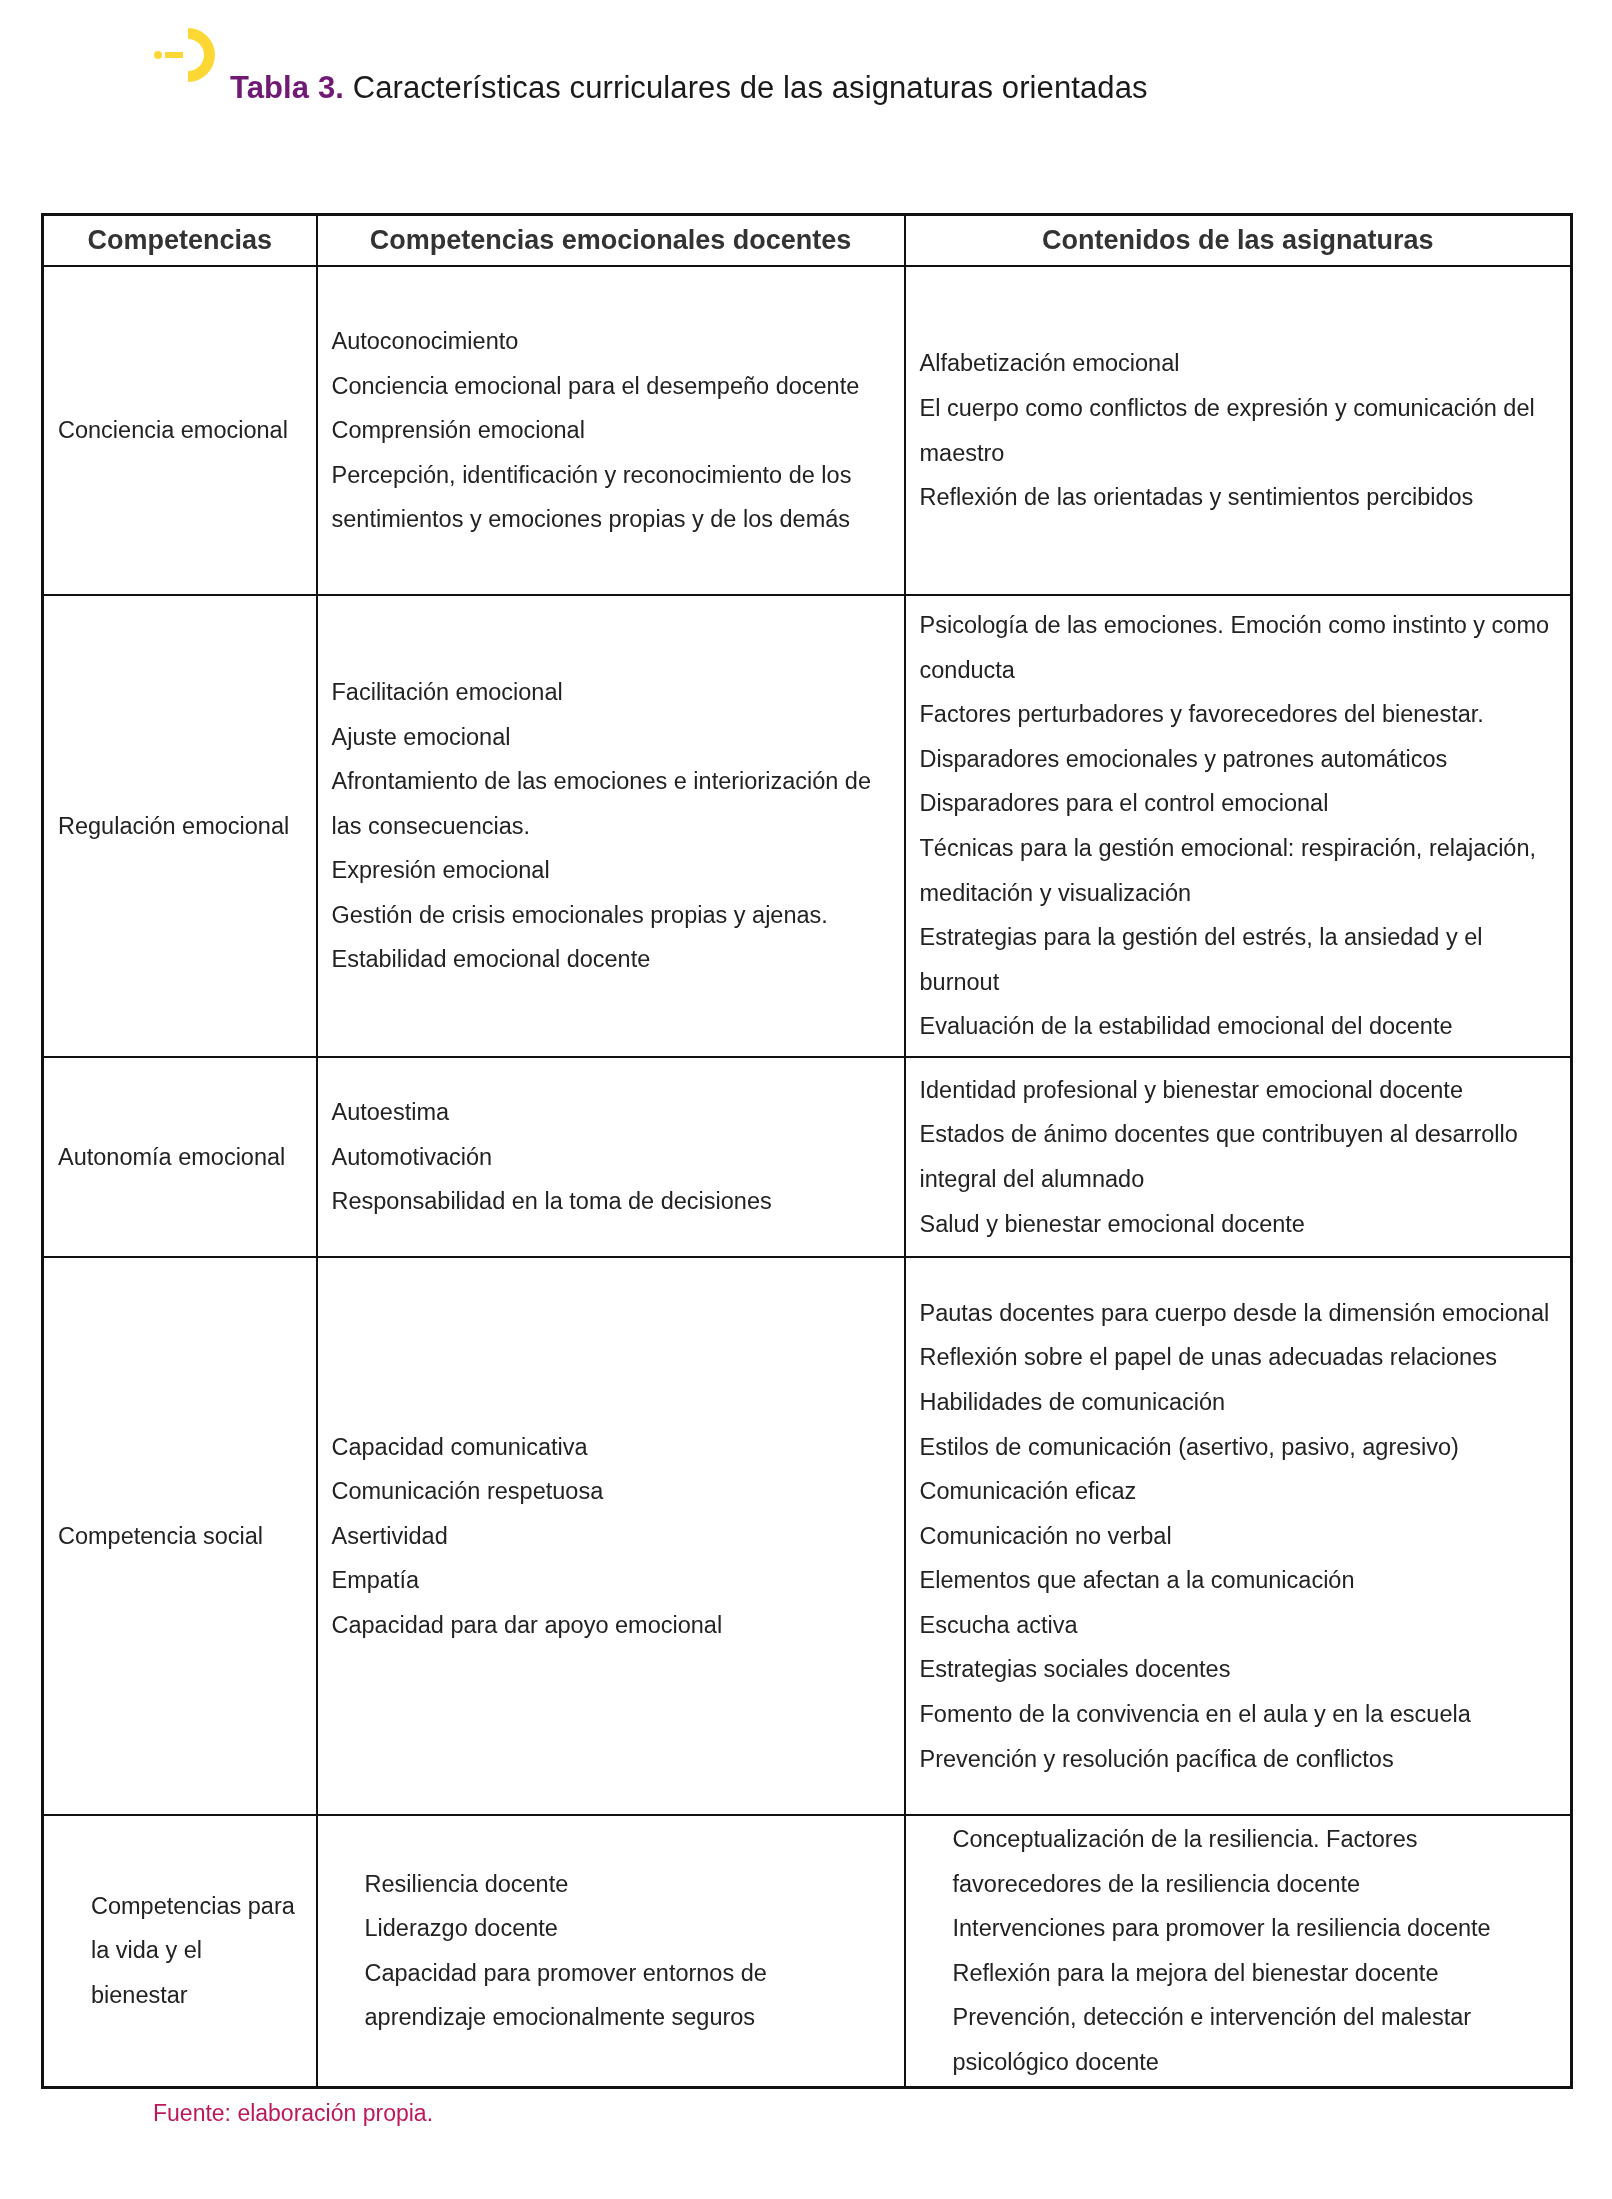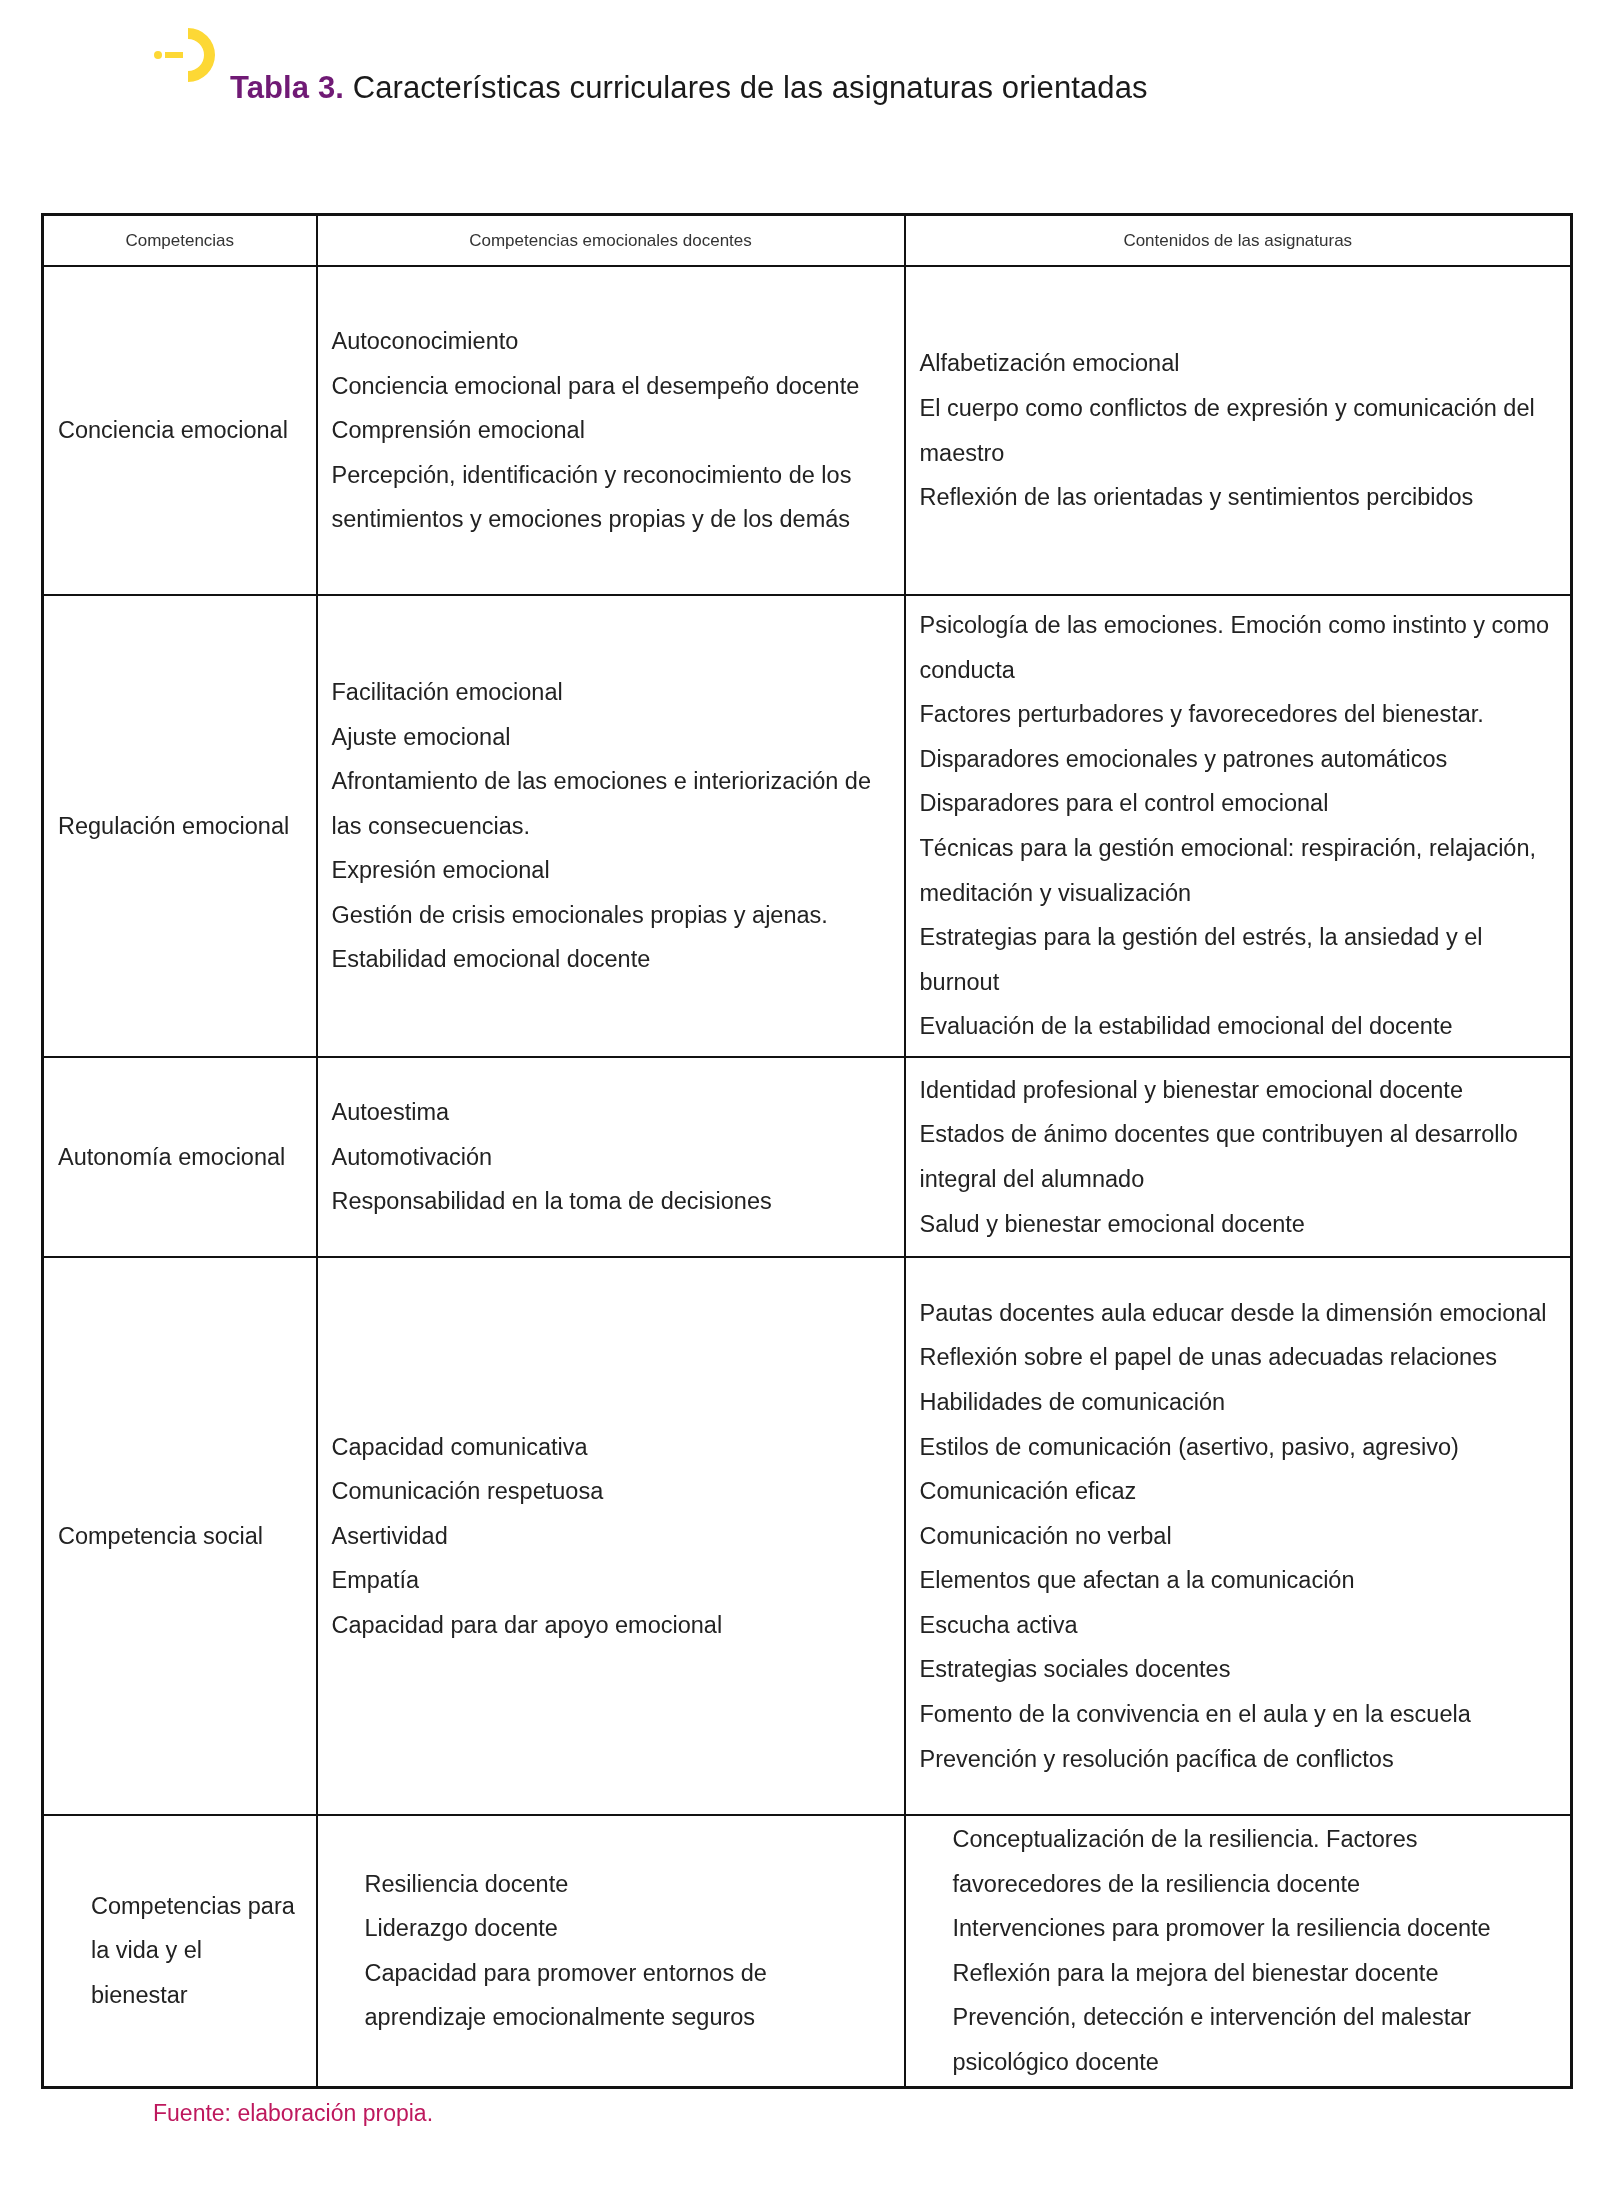--- a/index.html
+++ b/index.html
@@ -9,21 +9,21 @@
   .logo { position: absolute; left: 150px; top: 25px; width: 80px; height: 80px; }
 
   .title { position: absolute; left: 153px; top: 66px; font-size: 31px; line-height: 44px;
            color: #1a1a1a; letter-spacing: 0.1px; }
   .title .num { color: #701a75; font-weight: bold; }
   .title .l1 { padding-left: 77px; }
 
   table.t { position: absolute; left: 41px; top: 213px; width: 1529px;
             border-collapse: collapse; border: 3px solid #111; table-layout: fixed; }
   table.t th, table.t td { border: 2px solid #111; vertical-align: middle; padding: 0 14px; }
-  table.t th { height: 49px; font-weight: normal; font-size: 17px; color: #333333; text-align: center; }
+  table.t th { height: 49px; font-weight: bold; font-size: 27px; color: #333333; text-align: center; }
   table.t td { font-size: 23.5px; line-height: 44.6px; color: #222222; padding-top: 1px; padding-bottom: 1px; }
   col.c1 { width: 274px; } col.c2 { width: 588px; } col.c3 { width: 667px; }
 
   tr.r1 td { height: 325px; }
   tr.r2 td { height: 458px; }
   tr.r3 td { height: 196px; }
   tr.r4 td { height: 554px; }
   tr.r5 td { height: 260px; padding-left: 47px; }
 
   .line { display: block; white-space: normal; }
@@ -106,21 +106,21 @@
       <tr class="r4">
         <td>Competencia social</td>
         <td>
           <span class="line">Capacidad comunicativa</span>
           <span class="line">Comunicación respetuosa</span>
           <span class="line">Asertividad</span>
           <span class="line">Empatía</span>
           <span class="line">Capacidad para dar apoyo emocional</span>
         </td>
         <td>
-          <span class="line">Pautas docentes aula educar desde la dimensión emocional</span>
+          <span class="line">Pautas docentes para cuerpo desde la dimensión emocional</span>
           <span class="line">Reflexión sobre el papel de unas adecuadas relaciones</span>
           <span class="line">Habilidades de comunicación</span>
           <span class="line">Estilos de comunicación (asertivo, pasivo, agresivo)</span>
           <span class="line">Comunicación eficaz</span>
           <span class="line">Comunicación no verbal</span>
           <span class="line">Elementos que afectan a la comunicación</span>
           <span class="line">Escucha activa</span>
           <span class="line">Estrategias sociales docentes</span>
           <span class="line">Fomento de la convivencia en el aula y en la escuela</span>
           <span class="line">Prevención y resolución pacífica de conflictos</span>

